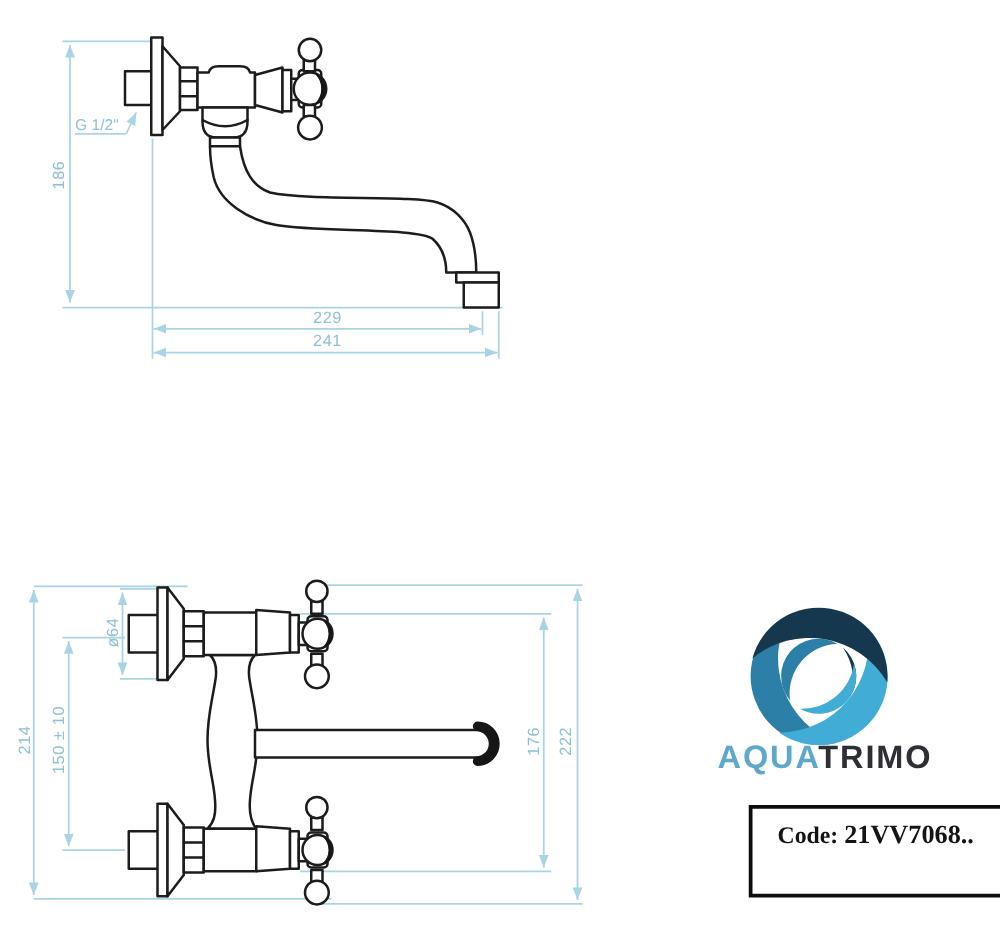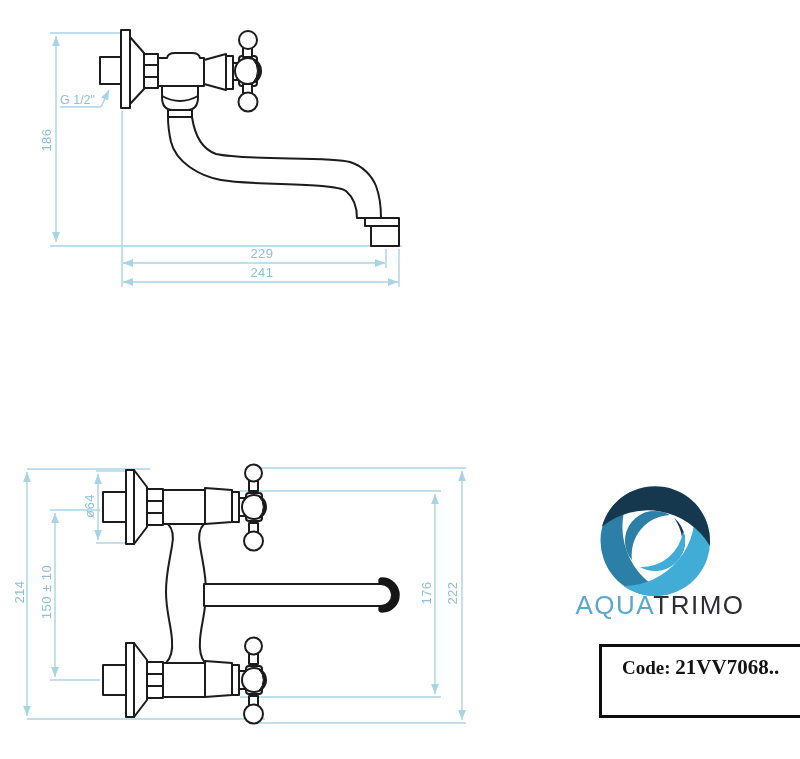--- a/index.html
+++ b/index.html
@@ -9,21 +9,21 @@
   }
   svg{position:absolute;display:block;}
   .ink{fill:#ffffff;stroke:#1c1c1c;stroke-width:2;stroke-linejoin:round;}
   .ink-line{fill:none;stroke:#1c1c1c;stroke-width:2;stroke-linecap:round;}
   .dark-fill{fill:#161616;stroke:#161616;}
   .dim{stroke:#a8d4e4;stroke-width:1.4;fill:none;}
   .dim-txt{fill:#8fc0d4;font-size:13px;font-family:"Liberation Sans",sans-serif;letter-spacing:.5px;}
   .dim-txt-s{fill:#8fc0d4;font-size:12.5px;font-family:"Liberation Sans",sans-serif;}
   #brand{
     position:absolute;left:558px;top:592px;width:204px;text-align:center;
-    font-size:26px;font-weight:400;letter-spacing:1.5px;line-height:26px;white-space:nowrap;
+    font-size:26px;font-weight:700;letter-spacing:1.5px;line-height:26px;white-space:nowrap;
   }
   #brand .aqua{color:#5fa8cd;}
   #brand .trimo{color:#2e2e35;}
   #code-box{
     position:absolute;left:555px;top:644px;width:208px;height:74px;box-sizing:border-box;
     border:3px solid #0d0d0d;background:#fff;padding:8px 0 0 20px;
     font-family:"Liberation Serif",serif;font-weight:bold;color:#141414;
     font-size:19px;line-height:24px;white-space:nowrap;margin-left:44px;
   }
   #code-box .val{font-size:21px;}

